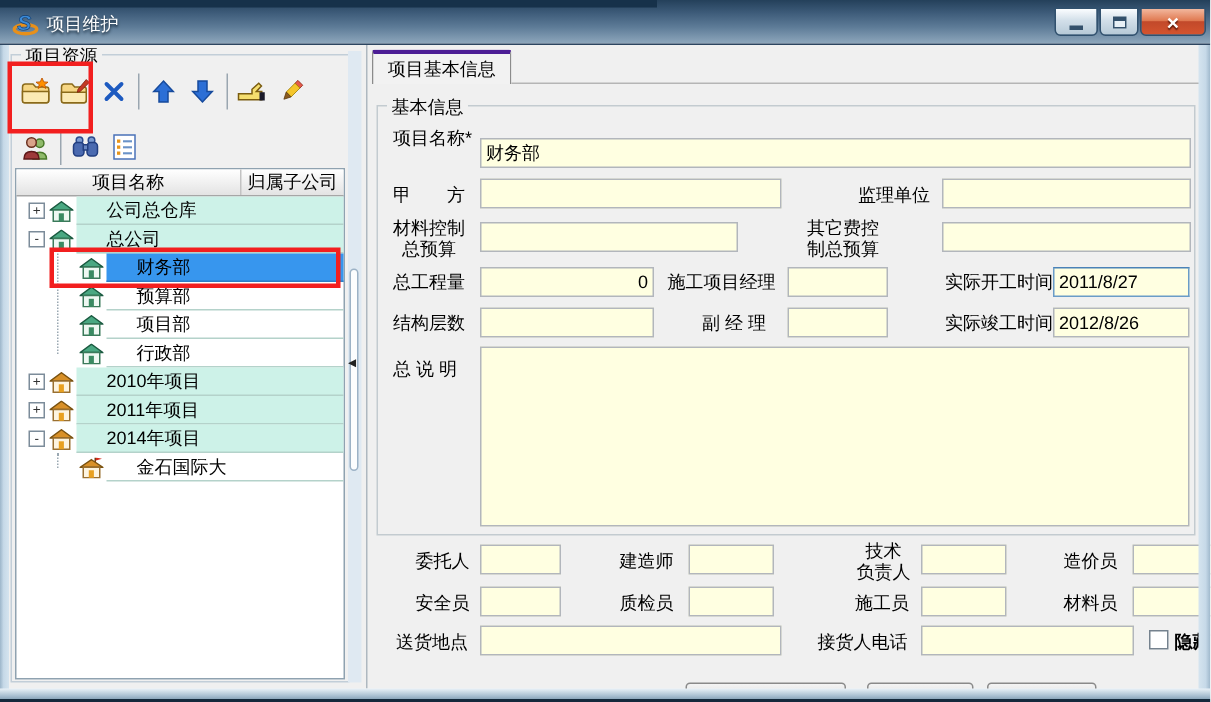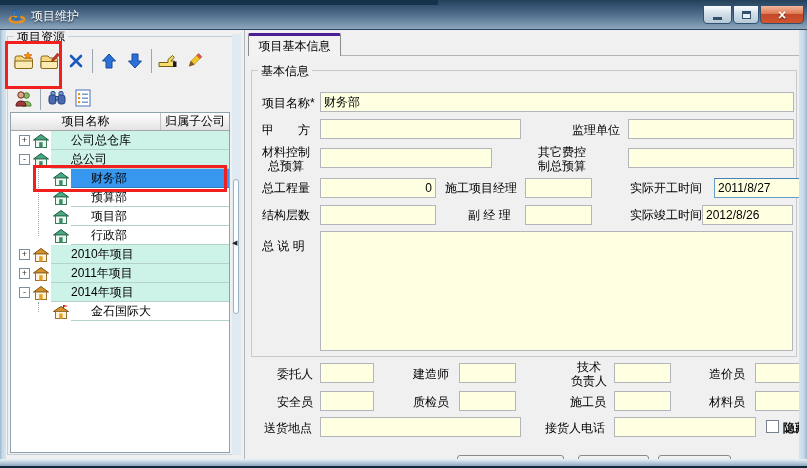--- a/index.html
+++ b/index.html
@@ -71,21 +71,21 @@
     background:#f2f2f2;border:1px solid #8b8b8b;border-bottom:none;border-top:3px solid #4c1d95;
     border-radius:2px 2px 0 0;display:flex;align-items:center;justify-content:center;cursor:pointer;}
   .tabline{position:absolute;left:341px;top:55px;width:459px;height:1px;background:#b5b5b5;z-index:2;}
   .group-main{position:absolute;left:251px;top:70px;width:546px;height:287px;
     border:1px solid #c3cbd0;z-index:2;}
   .flabel{position:absolute;z-index:3;white-space:pre-line;line-height:14px;}
   .flabel.center{text-align:center;}
   .yin{position:absolute;z-index:3;background:#ffffe1;border:1px solid #b2b6bc;
     height:20px;font-family:inherit;font-size:12px;padding:1px 3px;color:#000;}
   .yin.num{text-align:right;}
-  .yin.focused{border-color:#6a9cc8;border-top-color:#4a82b8;margin-left:12px;}
+  .yin.focused{border-color:#6a9cc8;border-top-color:#4a82b8;}
   textarea.yin{resize:none;}
   .chk{position:absolute;width:13px;height:13px;background:#fff;border:1px solid #75828e;z-index:3;cursor:pointer;}
   .btn-top{position:absolute;top:455px;height:12px;background:linear-gradient(#f4f4f4,#dcdcdc);
     border:1px solid #8a8a8a;border-radius:3px 3px 0 0;z-index:3;cursor:pointer;}
   
   .redbox{position:absolute;border:3px solid #f21f1f;z-index:70;pointer-events:none;}
   .redbox.r1{left:5px;top:41px;width:57px;height:48px;}
   .redbox.r2{left:33px;top:165px;width:194px;height:27px;}
 </style>
 </head>
@@ -308,21 +308,21 @@
 
   <div class="tab">
     <span>项目基本信息</span>
   </div>
   <div class="tabline"></div>
 
   <div class="group-main">
     <span class="group-caption">基本信息</span>
   </div>
 
-  <span class="flabel" style="left:262px;top:96px;">项目名称*</span>
+  <span class="flabel" style="left:262px;top:85px;">项目名称*</span>
   <input class="yin" style="left: 320px; top: 92px; width: 474px;" value="财务部">
 
   <span class="flabel" style="left:262px;top:123px;">甲　　方</span>
   <input class="yin" style="left: 320px; top: 119px; width: 201px;" value="">
   <span class="flabel" style="left:572px;top:123px;">监理单位</span>
   <input class="yin" style="left: 628px; top: 119px; width: 166px;" value="">
 
   <span class="flabel center" style="left:256px;top:145px;width:60px;">材料控制
 总预算</span>
   <input class="yin" style="left: 320px; top: 148px; width: 172px;" value="">

